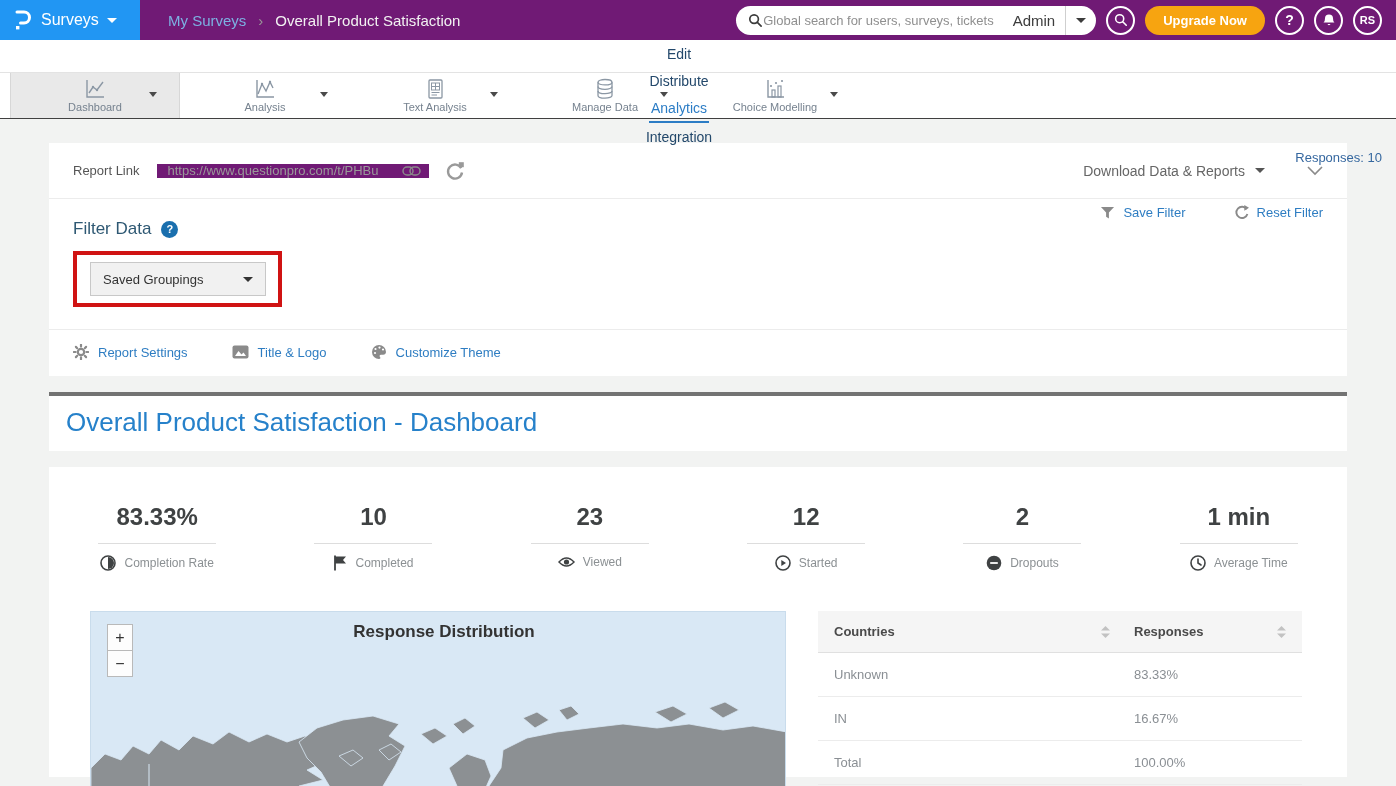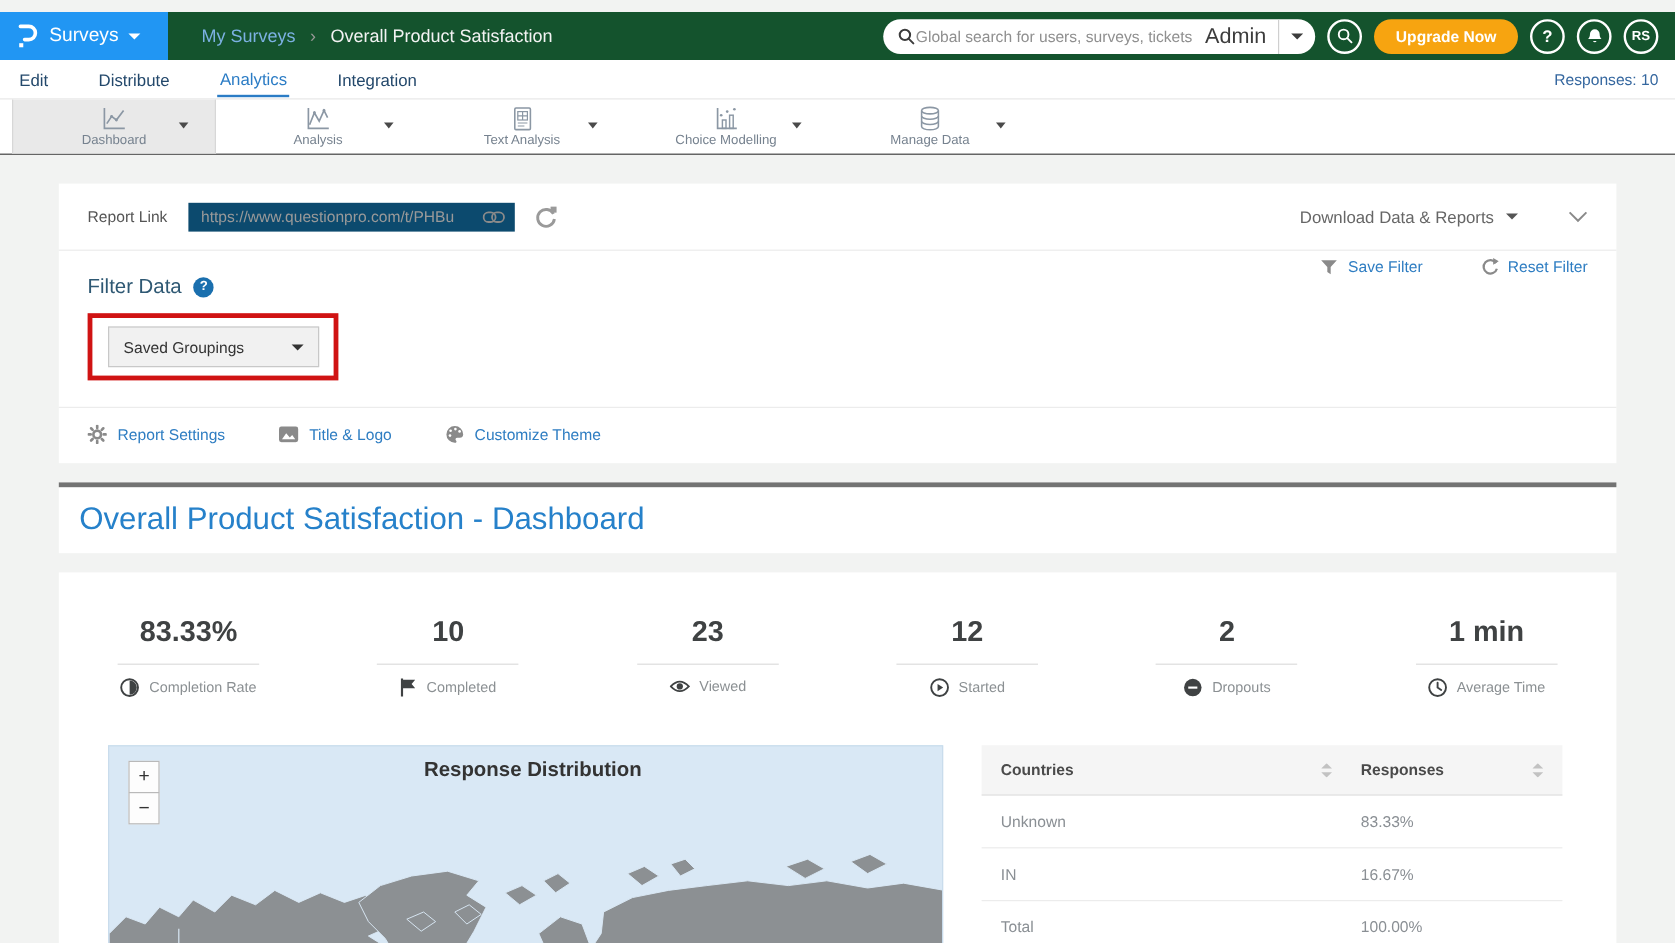--- a/index.html
+++ b/index.html
@@ -1,51 +1,51 @@
 <!DOCTYPE html>
 <html><head>
 <meta charset="utf-8">
 <style>
   * { margin:0; padding:0; box-sizing:border-box; }
   html,body { width:1396px; height:786px; overflow:hidden; background:#f2f3f2;
     font-family:"Liberation Sans", sans-serif; }
 
   
-  .topbar { height:40px; background:#14532d; display:flex; align-items:center;margin-top:10px; }
+  .topbar { height:40px; background:#701a75; display:flex; align-items:center; }
   .logo-block { width:140px; height:40px; background:#2196f3; display:flex; align-items:center;
     padding:0 12px; gap:9px; cursor:pointer; }
   .logo-p { width:20px; height:22px; }
   .app-menu { color:#fff; font-size:16px; display:flex; align-items:center; gap:8px; }
   .caret { width:0; height:0; border-left:5px solid transparent; border-right:5px solid transparent;
     border-top:5px solid #fff; display:inline-block; }
   .breadcrumb { display:flex; align-items:center; gap:12px; margin-left:28px; font-size:15px; }
   .bc-parent { color:#7cb1e2; cursor:pointer; }
   .bc-sep { color:#9a9a98; font-size:15px; }
   .bc-current { color:#f2f2f2; }
   .topbar-right { margin-left:auto; display:flex; align-items:center; gap:10px; padding-right:14px; }
   .search-pill { width:360px; height:29px; background:#fff; border-radius:15px; display:flex;
     align-items:center; padding:0 0 0 12px; overflow:hidden; }
   .search-pill input { border:none; outline:none; flex:1; font-size:13px; color:#555;
     font-family:"Liberation Sans", sans-serif; }
   .search-pill input::placeholder { color:#8f8f8f; }
-  .scope { font-size:18px; color:#3c3c3c; padding:0 10px; }
+  .scope { font-size:15px; color:#3c3c3c; padding:0 10px; }
   .scope-divider { width:1px; height:29px; background:#cfcfcf; }
   .scope-caret-zone { width:30px; height:29px; display:flex; align-items:center; justify-content:center;
     cursor:pointer; }
   .scope-caret-zone .caret { border-top-color:#3c3c3c; }
   .circle-btn { width:29px; height:29px; border:2px solid #fff; border-radius:50%; display:flex;
     align-items:center; justify-content:center; color:#fff; font-size:14px; font-weight:bold; cursor:pointer;
     background:transparent; flex:0 0 auto; }
   .upgrade-btn { height:29px; background:#f7a410; color:#fff; border:none; border-radius:15px;
     font-size:13px; font-weight:bold; padding:0 18px; cursor:pointer;
     font-family:"Liberation Sans", sans-serif; }
 
   
   .nav-tabs { height:33px; background:#fff; border-bottom:1px solid #e3e3e3; display:flex;
-    align-items:center; padding:0 14px; }
+    align-items:center; padding:0 14px;flex-direction:column; }
   .tab { font-size:14px; color:#23486b; margin-right:38px; cursor:pointer; padding:6px 2px 5px; }
   .tab.active { color:#2b7cc5; border-bottom:2px solid #2b7cc5; }
   .responses-count { margin-left:auto; font-size:13px; color:#35679f; }
 
   
   .toolbar { height:46px; background:#fff; border-bottom:1px solid #404040; display:flex; padding-left:10px; }
   .tool-item { width:170px; display:flex; align-items:center; justify-content:center; gap:6px;
     cursor:pointer; position:relative; }
   .tool-item.active { background:#e9e9e9; border-left:1px solid #d7d7d7; border-right:1px solid #d7d7d7; }
   .tool-center { display:flex; flex-direction:column; align-items:center; }
@@ -55,21 +55,21 @@
     border-left-width:4px; border-right-width:4px; border-top-width:5px; }
 
   
   .content { padding:24px 49px 0; }
   .card { background:#fff; }
 
   
   .report-row { height:56px; display:flex; align-items:center; padding:0 24px;
     border-bottom:1px solid #ececec; }
   .report-label { font-size:13px; color:#555; margin-right:18px; }
-  .report-input-wrap { width:272px; height:24px; background:#0c4a6e; display:flex; align-items:center;
+  .report-input-wrap { width:272px; height:14px; background:#701a75; display:flex; align-items:center;
     padding:0 8px 0 10px; }
   .report-input-wrap input { border:none; outline:none; background:transparent; flex:1; font-size:13px;
     color:#999; font-family:"Liberation Sans", sans-serif; }
   .link-ic { color:#8a8a8a; flex:0 0 auto; cursor:pointer; }
   .share-ic { color:#9a9a9a; margin-left:16px; cursor:pointer; }
   .report-right { margin-left:auto; display:flex; align-items:center; gap:42px; }
   .download-dd { display:flex; align-items:center; gap:10px; font-size:14px; color:#666; cursor:pointer; }
   .download-dd .caret { border-top-color:#555; }
   .big-chevron { color:#8a8a8a; cursor:pointer; }
 
@@ -226,40 +226,40 @@
         <line x1="7.5" y1="8.5" x2="15.5" y2="8.5" stroke="currentColor" stroke-width="1"></line>
         <line x1="7.5" y1="14.5" x2="15.5" y2="14.5" stroke="currentColor" stroke-width="1"></line>
         <line x1="7.5" y1="17" x2="13" y2="17" stroke="currentColor" stroke-width="1"></line>
       </svg>
       <span class="tool-label">Text Analysis</span>
     </div>
     <span class="caret tool-caret"></span>
   </div>
   <div class="tool-item">
     <div class="tool-center">
+      <svg class="tool-icon" width="22" height="22" viewBox="0 0 22 22">
+        <ellipse cx="11" cy="4.2" rx="7" ry="2.7" fill="none" stroke="currentColor" stroke-width="1.3"></ellipse>
+        <path d="M4 4.2 V17.5 a7 2.7 0 0 0 14 0 V4.2" fill="none" stroke="currentColor" stroke-width="1.3"></path>
+        <path d="M4 8.6 a7 2.7 0 0 0 14 0 M4 13 a7 2.7 0 0 0 14 0" fill="none" stroke="currentColor" stroke-width="1.3"></path>
+      </svg>
+      <span class="tool-label">Manage Data</span>
+    </div>
+    <span class="caret tool-caret"></span>
+  </div>
+  <div class="tool-item">
+    <div class="tool-center">
       <svg class="tool-icon" width="24" height="22" viewBox="0 0 24 22">
         <path d="M5 2 V19 H21" fill="none" stroke="currentColor" stroke-width="1.4"></path>
         <rect x="9" y="12" width="3" height="7" fill="none" stroke="currentColor" stroke-width="1.2"></rect>
         <rect x="15" y="8" width="3" height="11" fill="none" stroke="currentColor" stroke-width="1.2"></rect>
         <circle cx="8" cy="8" r="1.1" fill="currentColor"></circle>
           <circle cx="13" cy="5" r="1.1" fill="currentColor"></circle>
         <circle cx="19" cy="3" r="1.1" fill="currentColor"></circle>
       </svg>
       <span class="tool-label">Choice Modelling</span>
-    </div>
-    <span class="caret tool-caret"></span>
-  </div>
-  <div class="tool-item">
-    <div class="tool-center">
-      <svg class="tool-icon" width="22" height="22" viewBox="0 0 22 22">
-        <ellipse cx="11" cy="4.2" rx="7" ry="2.7" fill="none" stroke="currentColor" stroke-width="1.3"></ellipse>
-        <path d="M4 4.2 V17.5 a7 2.7 0 0 0 14 0 V4.2" fill="none" stroke="currentColor" stroke-width="1.3"></path>
-        <path d="M4 8.6 a7 2.7 0 0 0 14 0 M4 13 a7 2.7 0 0 0 14 0" fill="none" stroke="currentColor" stroke-width="1.3"></path>
-      </svg>
-      <span class="tool-label">Manage Data</span>
     </div>
     <span class="caret tool-caret"></span>
   </div>
 </div>
 
 <div class="content">
 
   <div class="card">
     <div class="report-row">
       <span class="report-label">Report Link</span>

